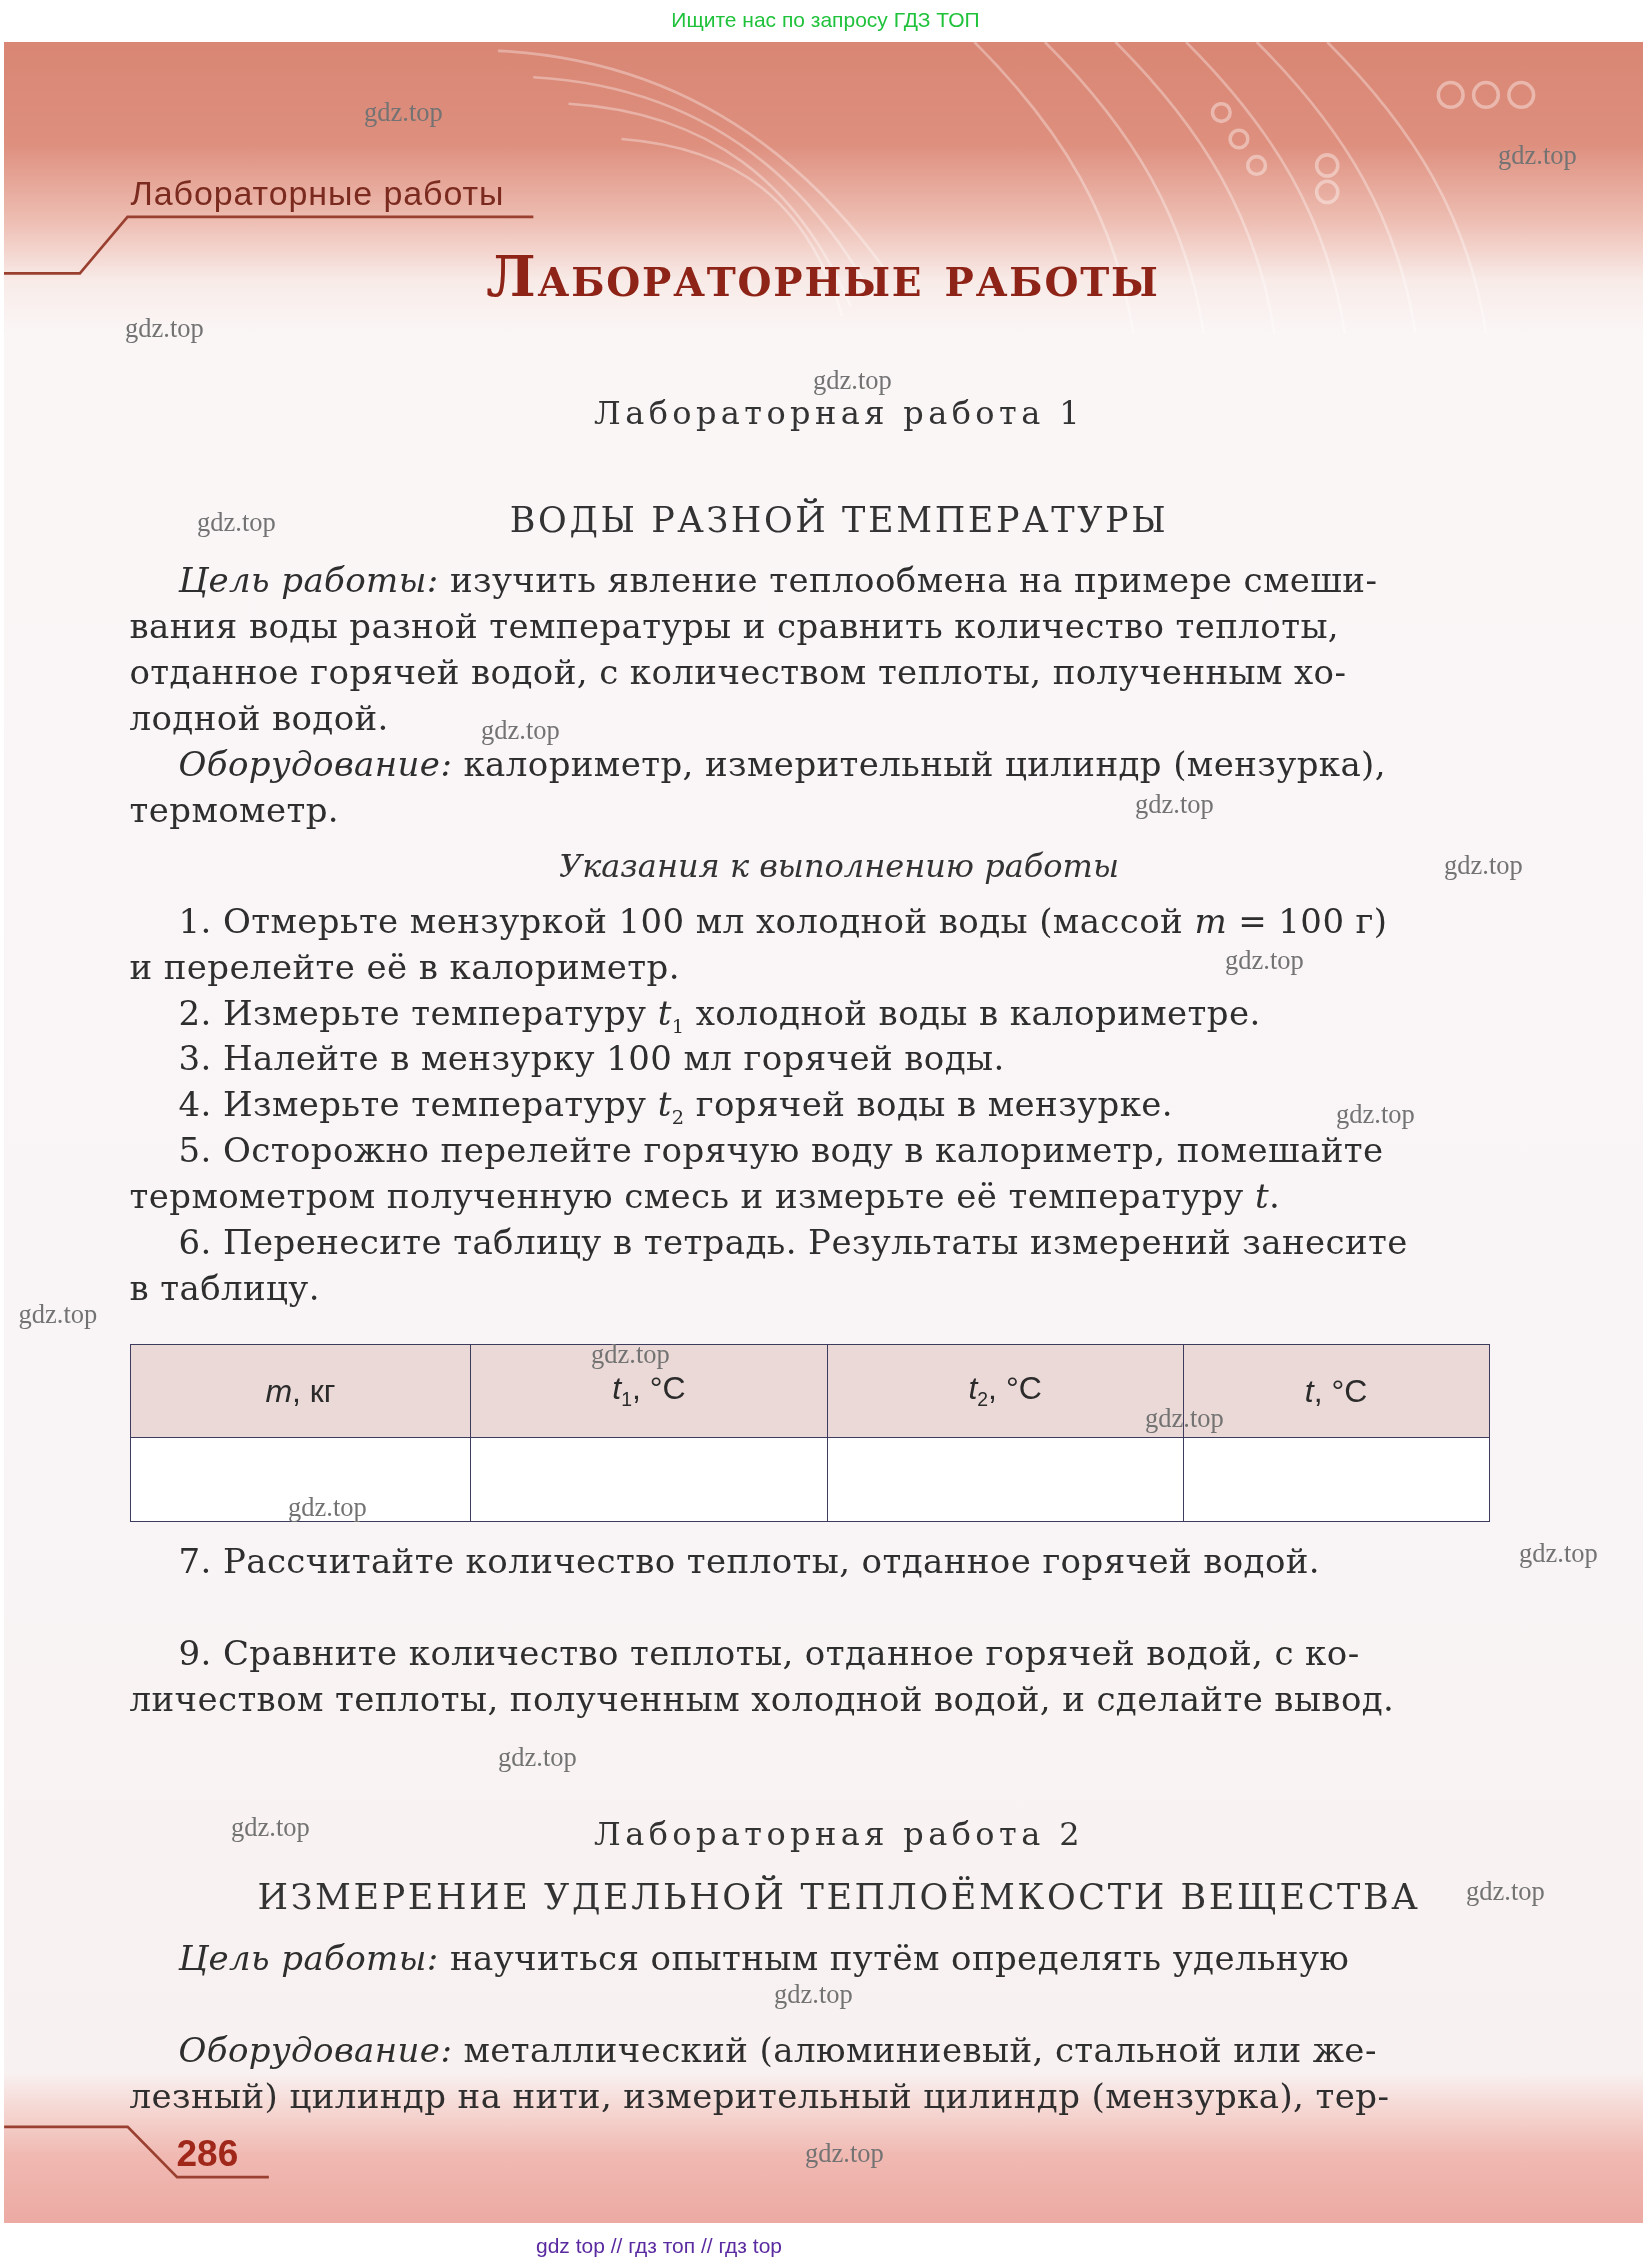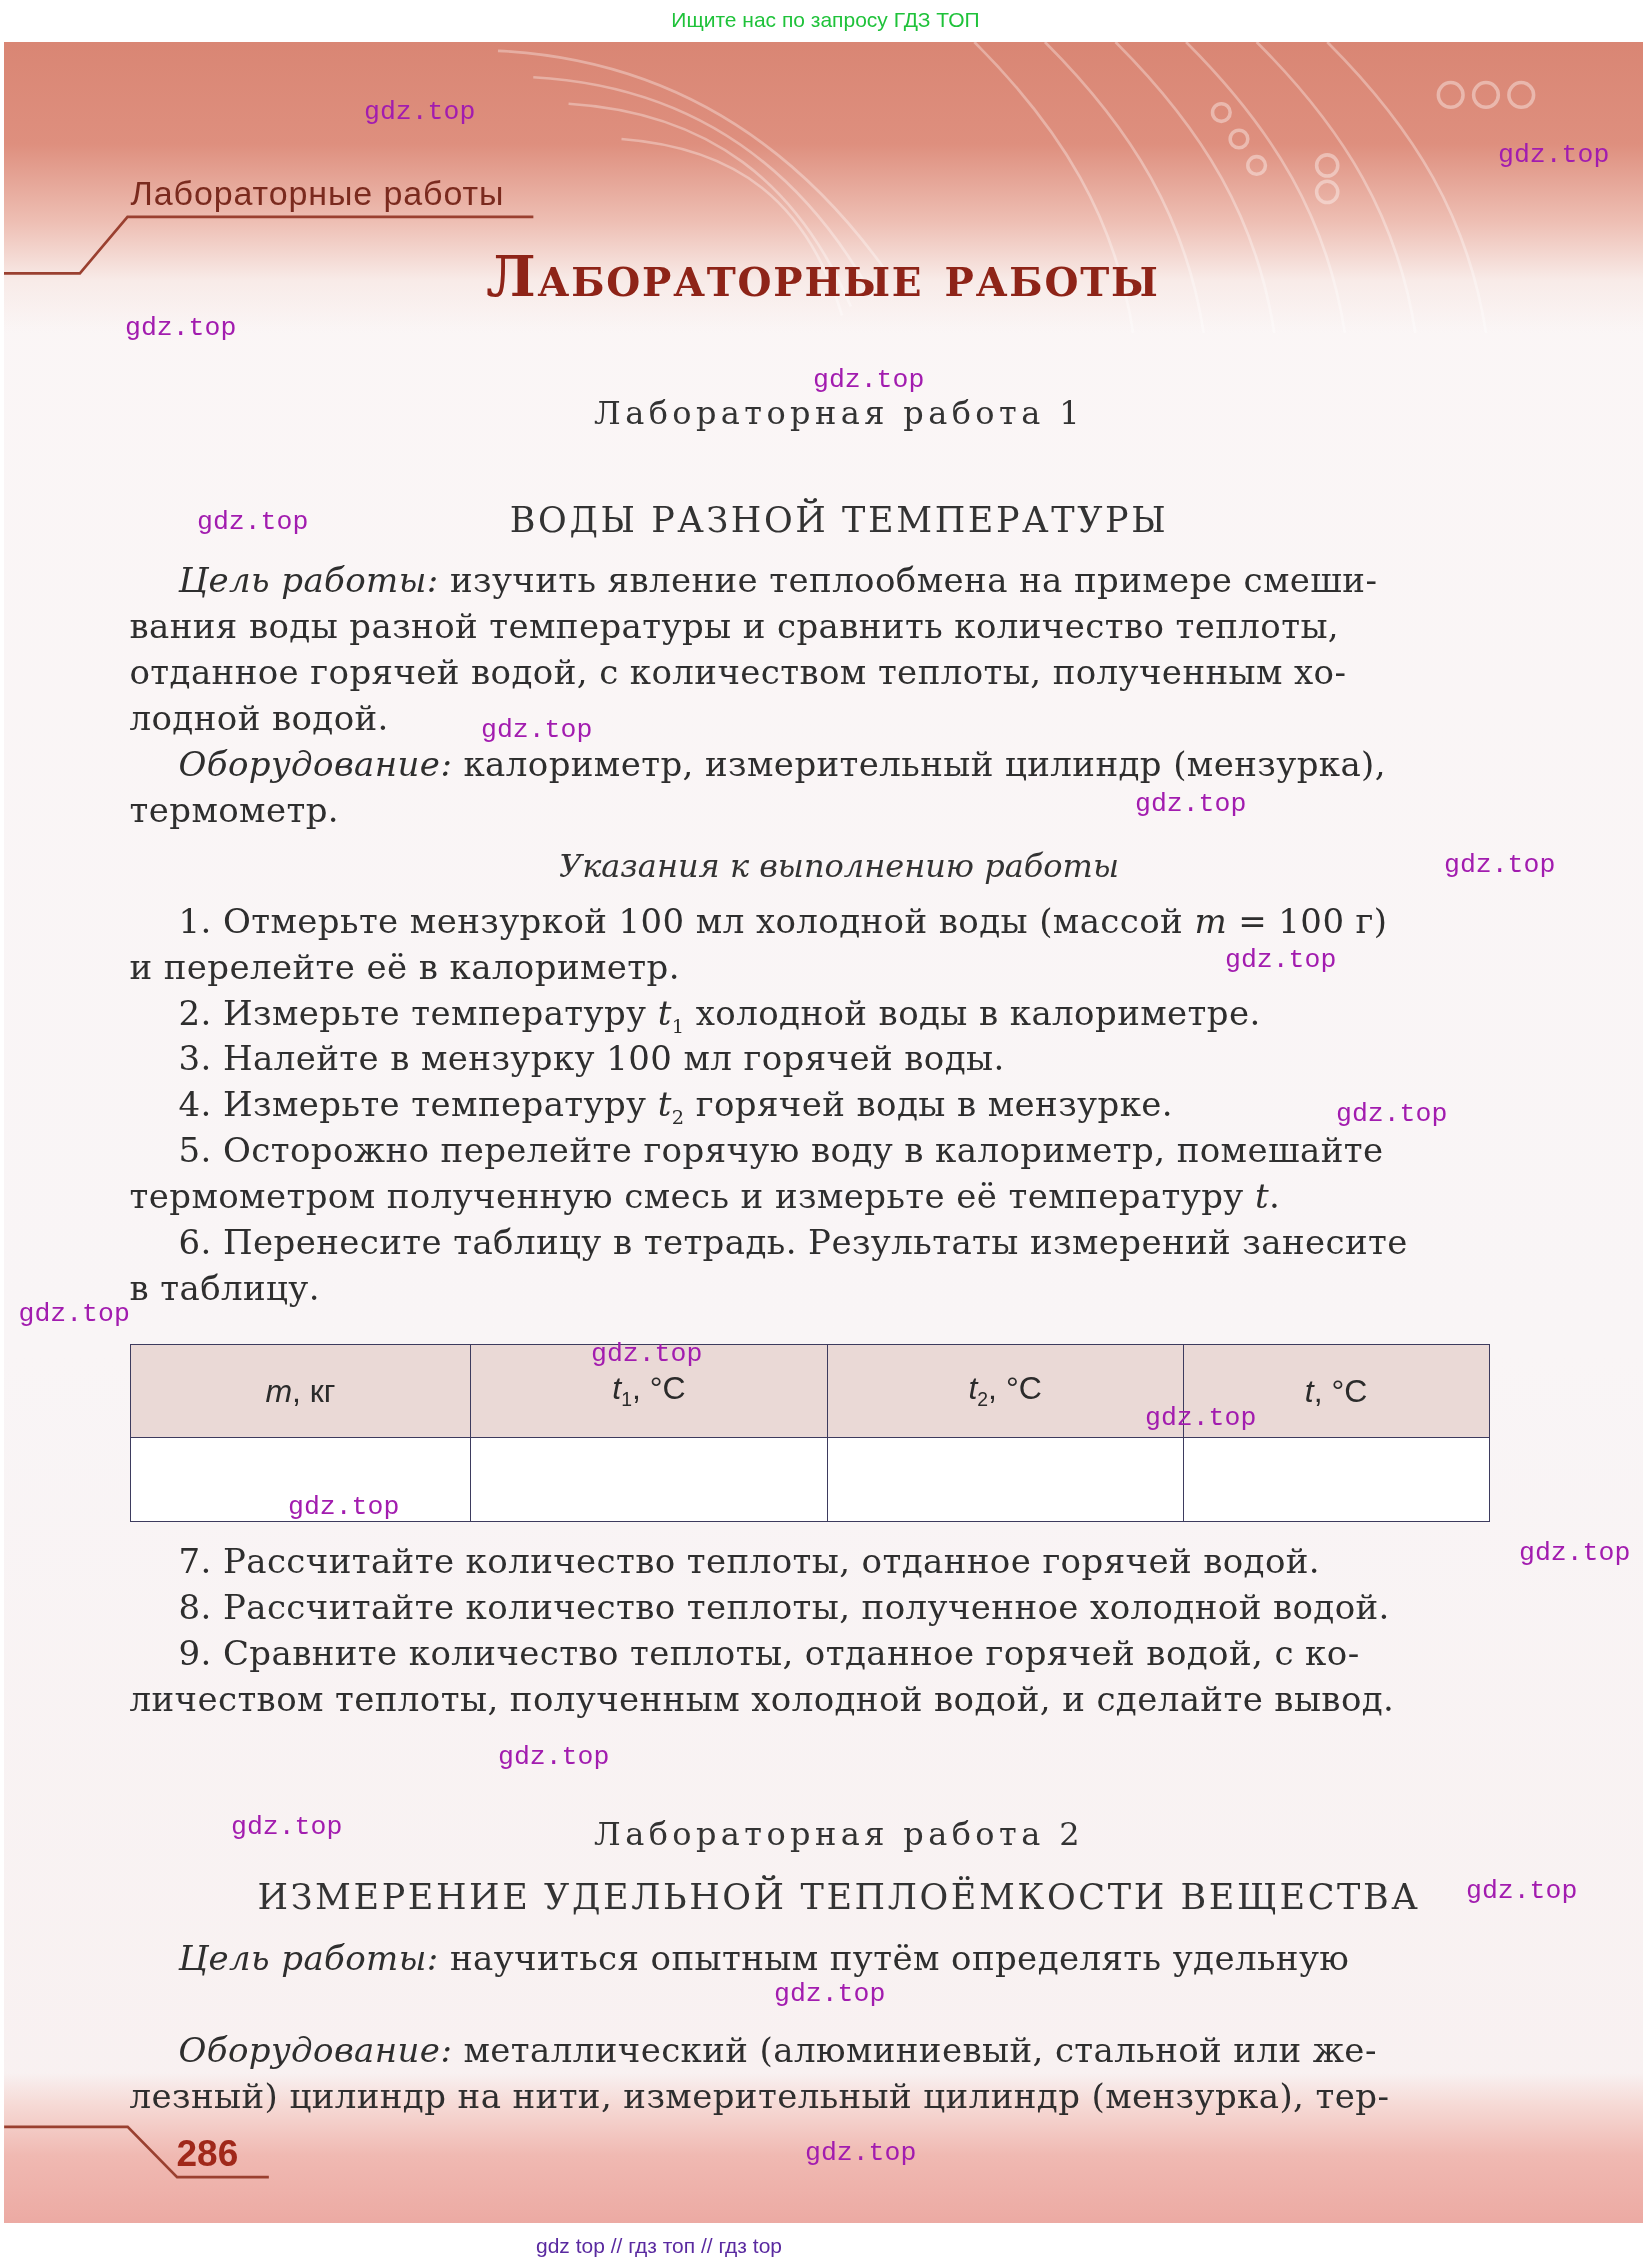--- a/index.html
+++ b/index.html
@@ -62,21 +62,21 @@
     border:1.8px solid #3d3b5e; text-align:center; font-weight:normal;
     font-size:32px; color:#2b2b2b;
   }
   table.data thead th { background:#ead9d6; height:90px; }
   table.data tbody td { background:#ffffff; height:81px; }
   .pg-num {
     position:absolute; left:173px; top:2091px;
     font-family:"Liberation Sans", sans-serif; font-weight:bold; font-size:37px; color:#a0281a;
   }
   .wm {
-    position:absolute; font-family:Liberation Mono, monospace; font-size:26.5px; color:#a21caf;
+    position:absolute; font-family:Liberation Serif, serif; font-size:26.5px; color:#737373;
   }
   .footer {
     position:absolute; left:0; top:2227px; width:1318px; height:37px;
     display:flex; align-items:center; justify-content:center;
     font-family:"Liberation Sans", sans-serif; font-size:21px; color:#5a2aa0;
   }
 </style>
 </head>
 <body>
 
@@ -154,21 +154,20 @@
       <tr>
         <td></td>
         <td></td>
         <td></td>
         <td></td>
       </tr>
     </tbody>
   </table>
 
   <div class="body-line indent" style="top:1496px"><span>7.</span><span> Рассчитайте количество теплоты, отданное горячей водой.</span></div>
-  <div class="body-line indent" style="top:1542px"><span>8.</span><span> Рассчитайте количество теплоты, полученное холодной водой.</span></div>
   <div class="body-line indent" style="top:1588px"><span>9.</span><span> Сравните количество теплоты, отданное горячей водой, с ко-</span></div>
   <div class="body-line" style="top:1634px">личеством теплоты, полученным холодной водой, и сделайте вывод.</div>
 
   <div class="center-line lab-num" style="top:1773px">Лабораторная работа 2</div>
   <div class="center-line lab-title" style="top:1835px">ИЗМЕРЕНИЕ УДЕЛЬНОЙ ТЕПЛОЁМКОСТИ ВЕЩЕСТВА</div>
 
   <div class="body-line indent" style="top:1893px"><span class="it">Цель работы:</span><span> научиться опытным путём определять удельную</span></div>
   <div class="body-line indent" style="top:1985px"><span class="it">Оборудование:</span><span> металлический (алюминиевый, стальной или же-</span></div>
   <div class="body-line" style="top:2031px">лезный) цилиндр на нити, измерительный цилиндр (мензурка), тер-</div>
 

